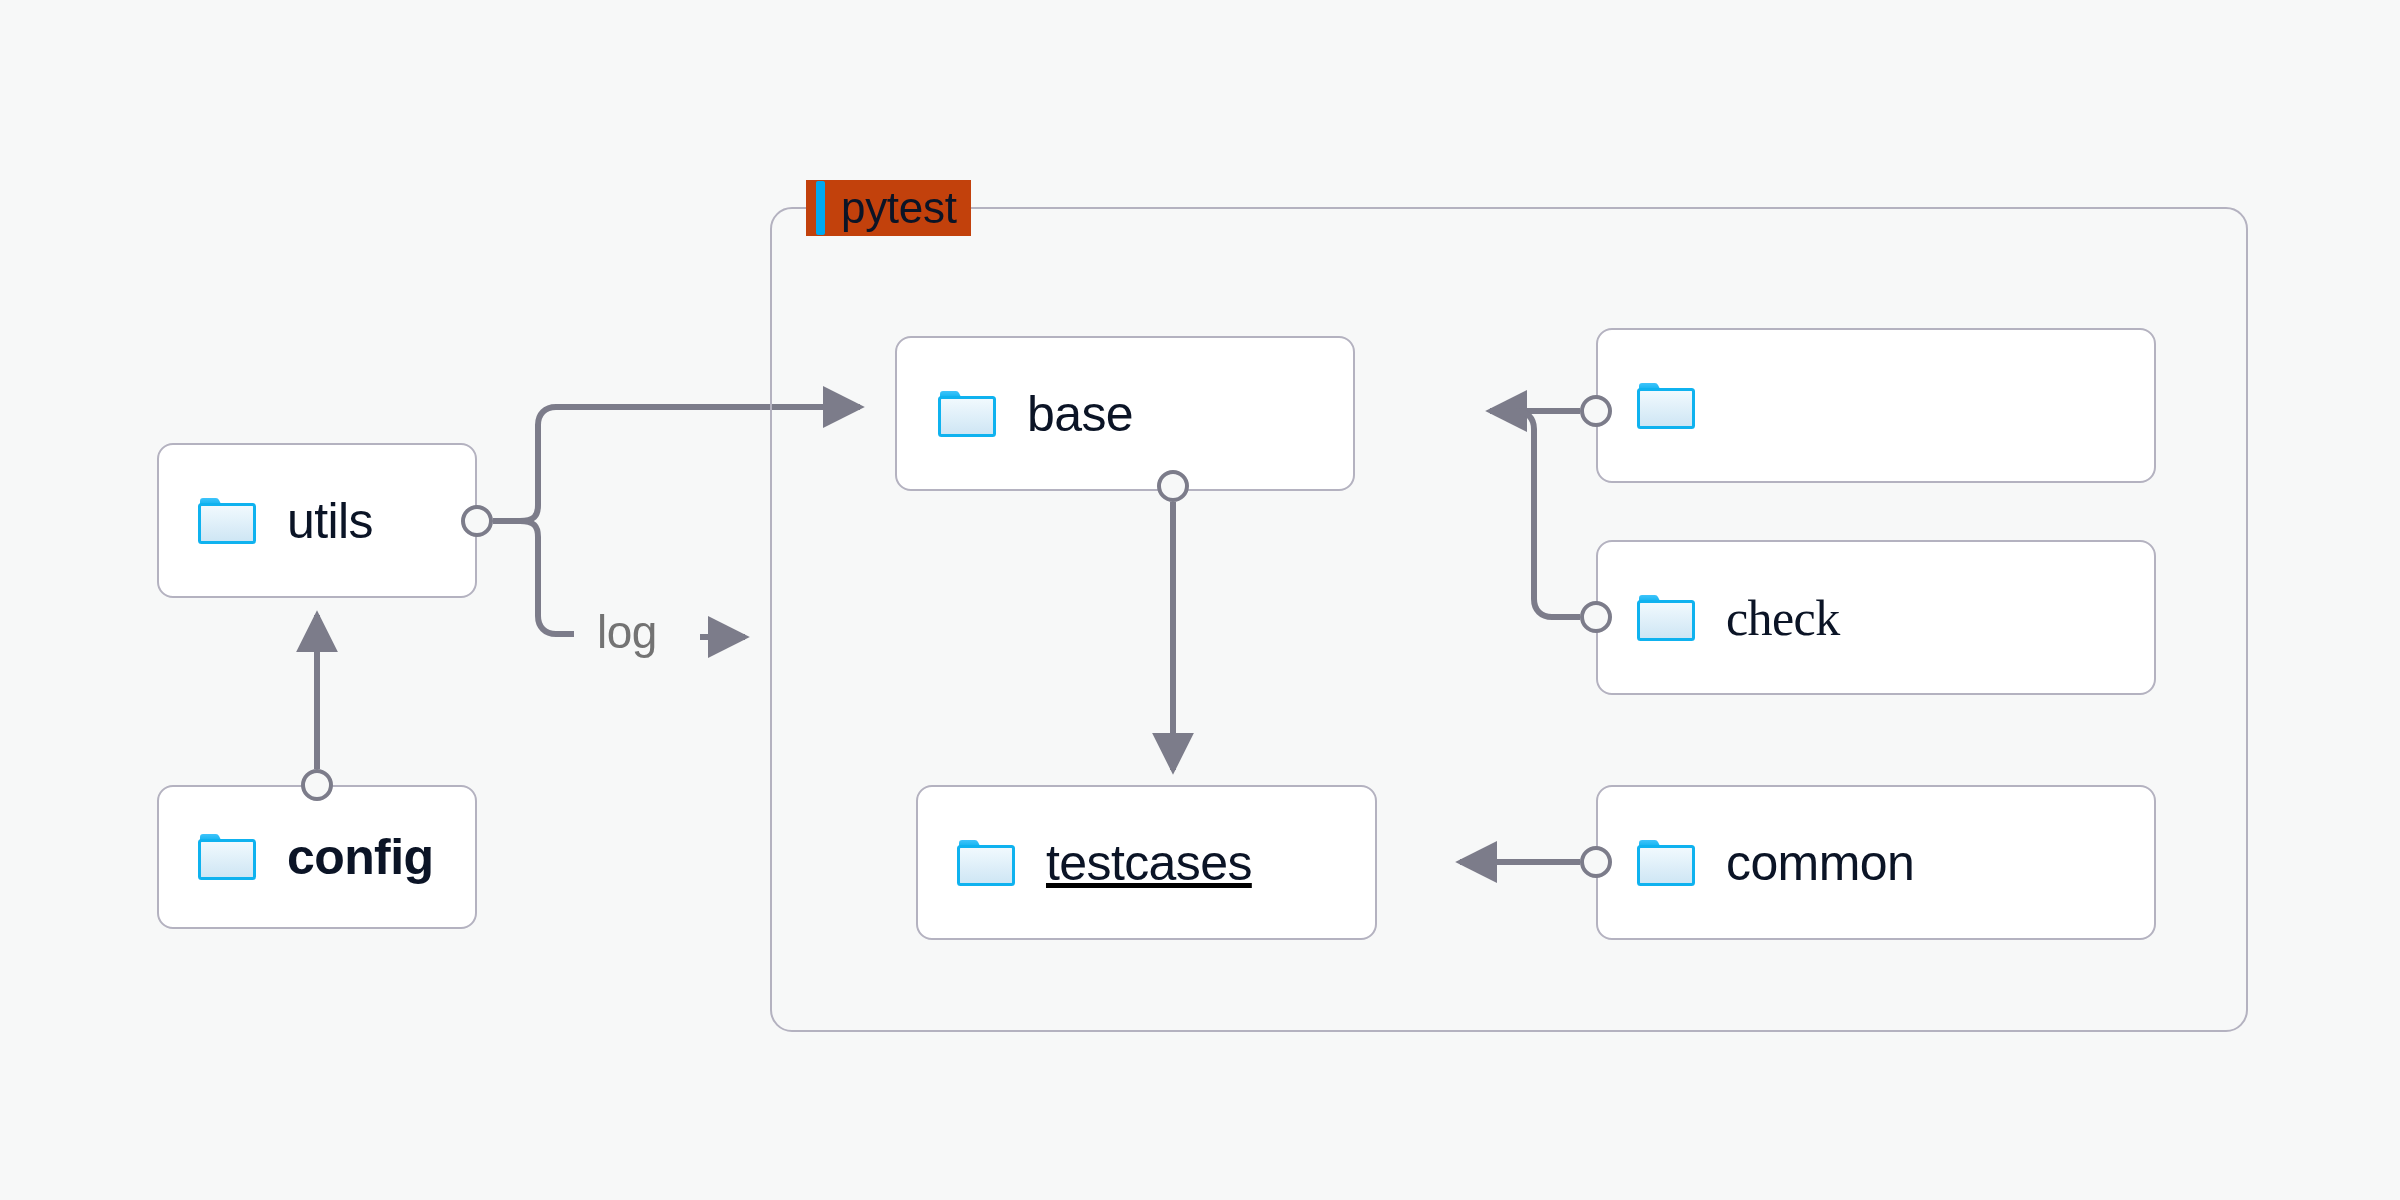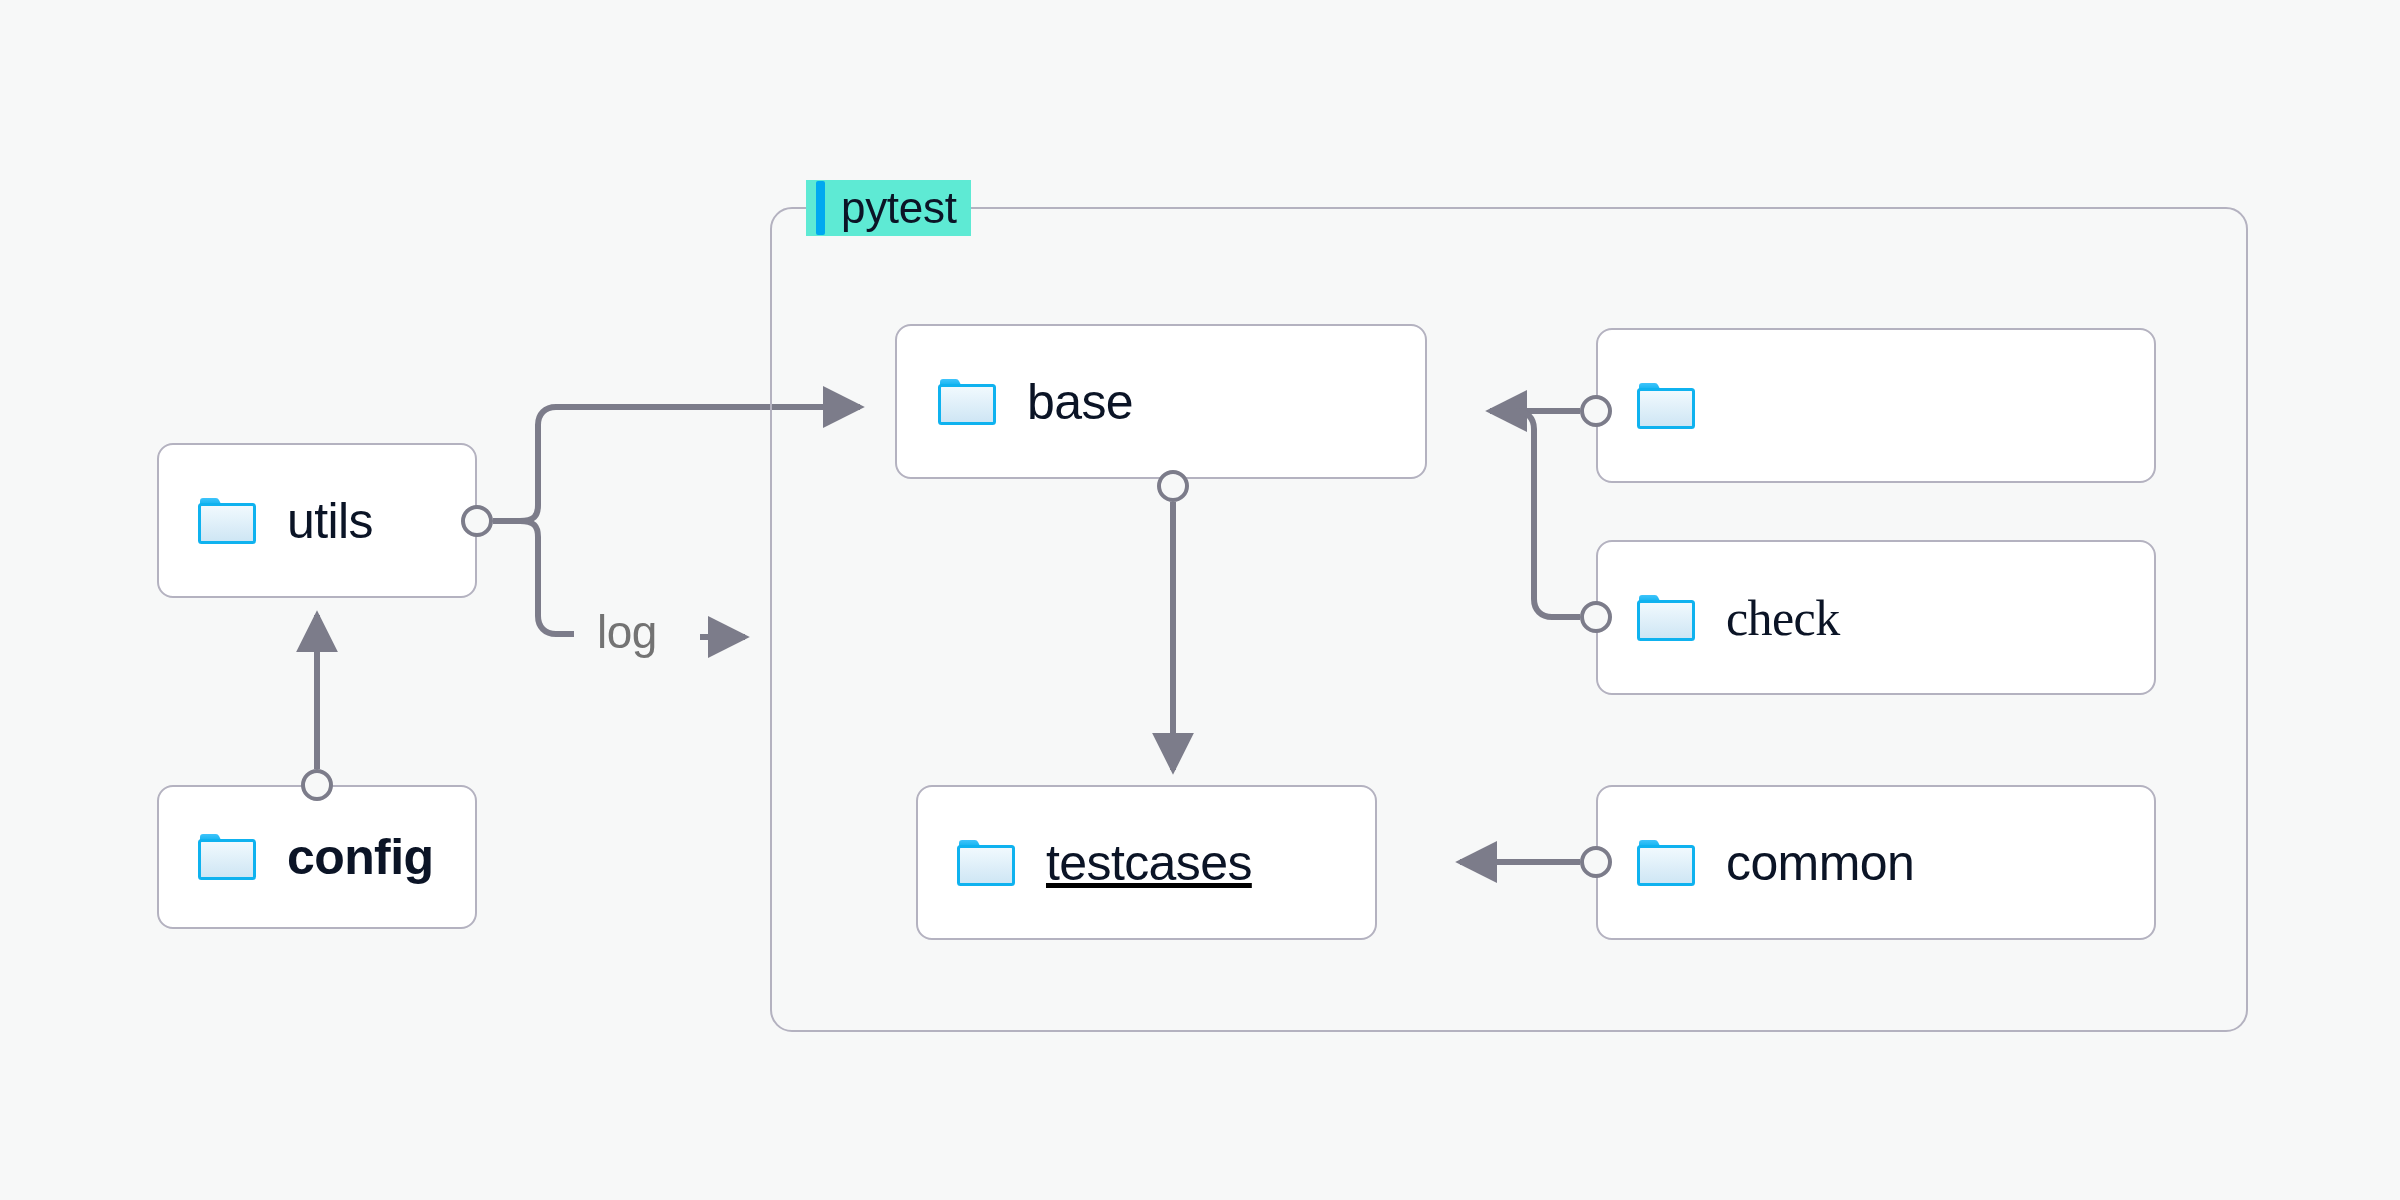--- a/index.html
+++ b/index.html
@@ -34,21 +34,21 @@
     border: 2px solid #b4b2c0;
     border-radius: 22px;
     background: transparent;
     box-sizing: border-box;
   }
   .group-label {
     position: absolute;
     display: flex;
     align-items: center;
     gap: 16px;
-    background: #5eead4;
+    background: #c2410c;
     padding: 0 14px 0 10px;
     height: 56px;
     line-height: 56px;
   }
   .group-label-bar {
     width: 9px;
     height: 54px;
     border-radius: 2px;
     background: #00a9f0;
     flex: 0 0 auto;
@@ -173,21 +173,21 @@
 
   <div class="node" style="left:157px; top:785px; width:320px; height:144px;font-weight:bold;">
     <svg class="folder-icon" viewBox="0 0 60 52">
       <path d="M3,10 L3,6 Q3,3 6,3 L19,3 Q21,3 22,5 L24,9 L25,10 Z" fill="url(#folderTab)"></path>
       <rect x="2.5" y="9.5" width="55" height="38" rx="2" fill="url(#folderGrad)" stroke="#0fb2ef" stroke-width="3"></rect>
     </svg>
     <span class="node-label">config</span>
   </div>
   <div class="port" style="left:301px; top:769px;"></div>
 
-  <div class="node" style="left:895px; top:324px; width:532px; height:155px;padding-left:40px;">
+  <div class="node" style="left:895px; top:336px; width:460px; height:155px;padding-left:40px;">
     <svg class="folder-icon" viewBox="0 0 60 52">
       <path d="M3,10 L3,6 Q3,3 6,3 L19,3 Q21,3 22,5 L24,9 L25,10 Z" fill="url(#folderTab)"></path>
       <rect x="2.5" y="9.5" width="55" height="38" rx="2" fill="url(#folderGrad)" stroke="#0fb2ef" stroke-width="3"></rect>
     </svg>
     <span class="node-label">base</span>
   </div>
   <div class="port" style="left:1157px; top:470px;"></div>
 
   <div class="node" style="left:916px; top:785px; width:461px; height:155px;text-decoration:underline;">
     <svg class="folder-icon" viewBox="0 0 60 52">

